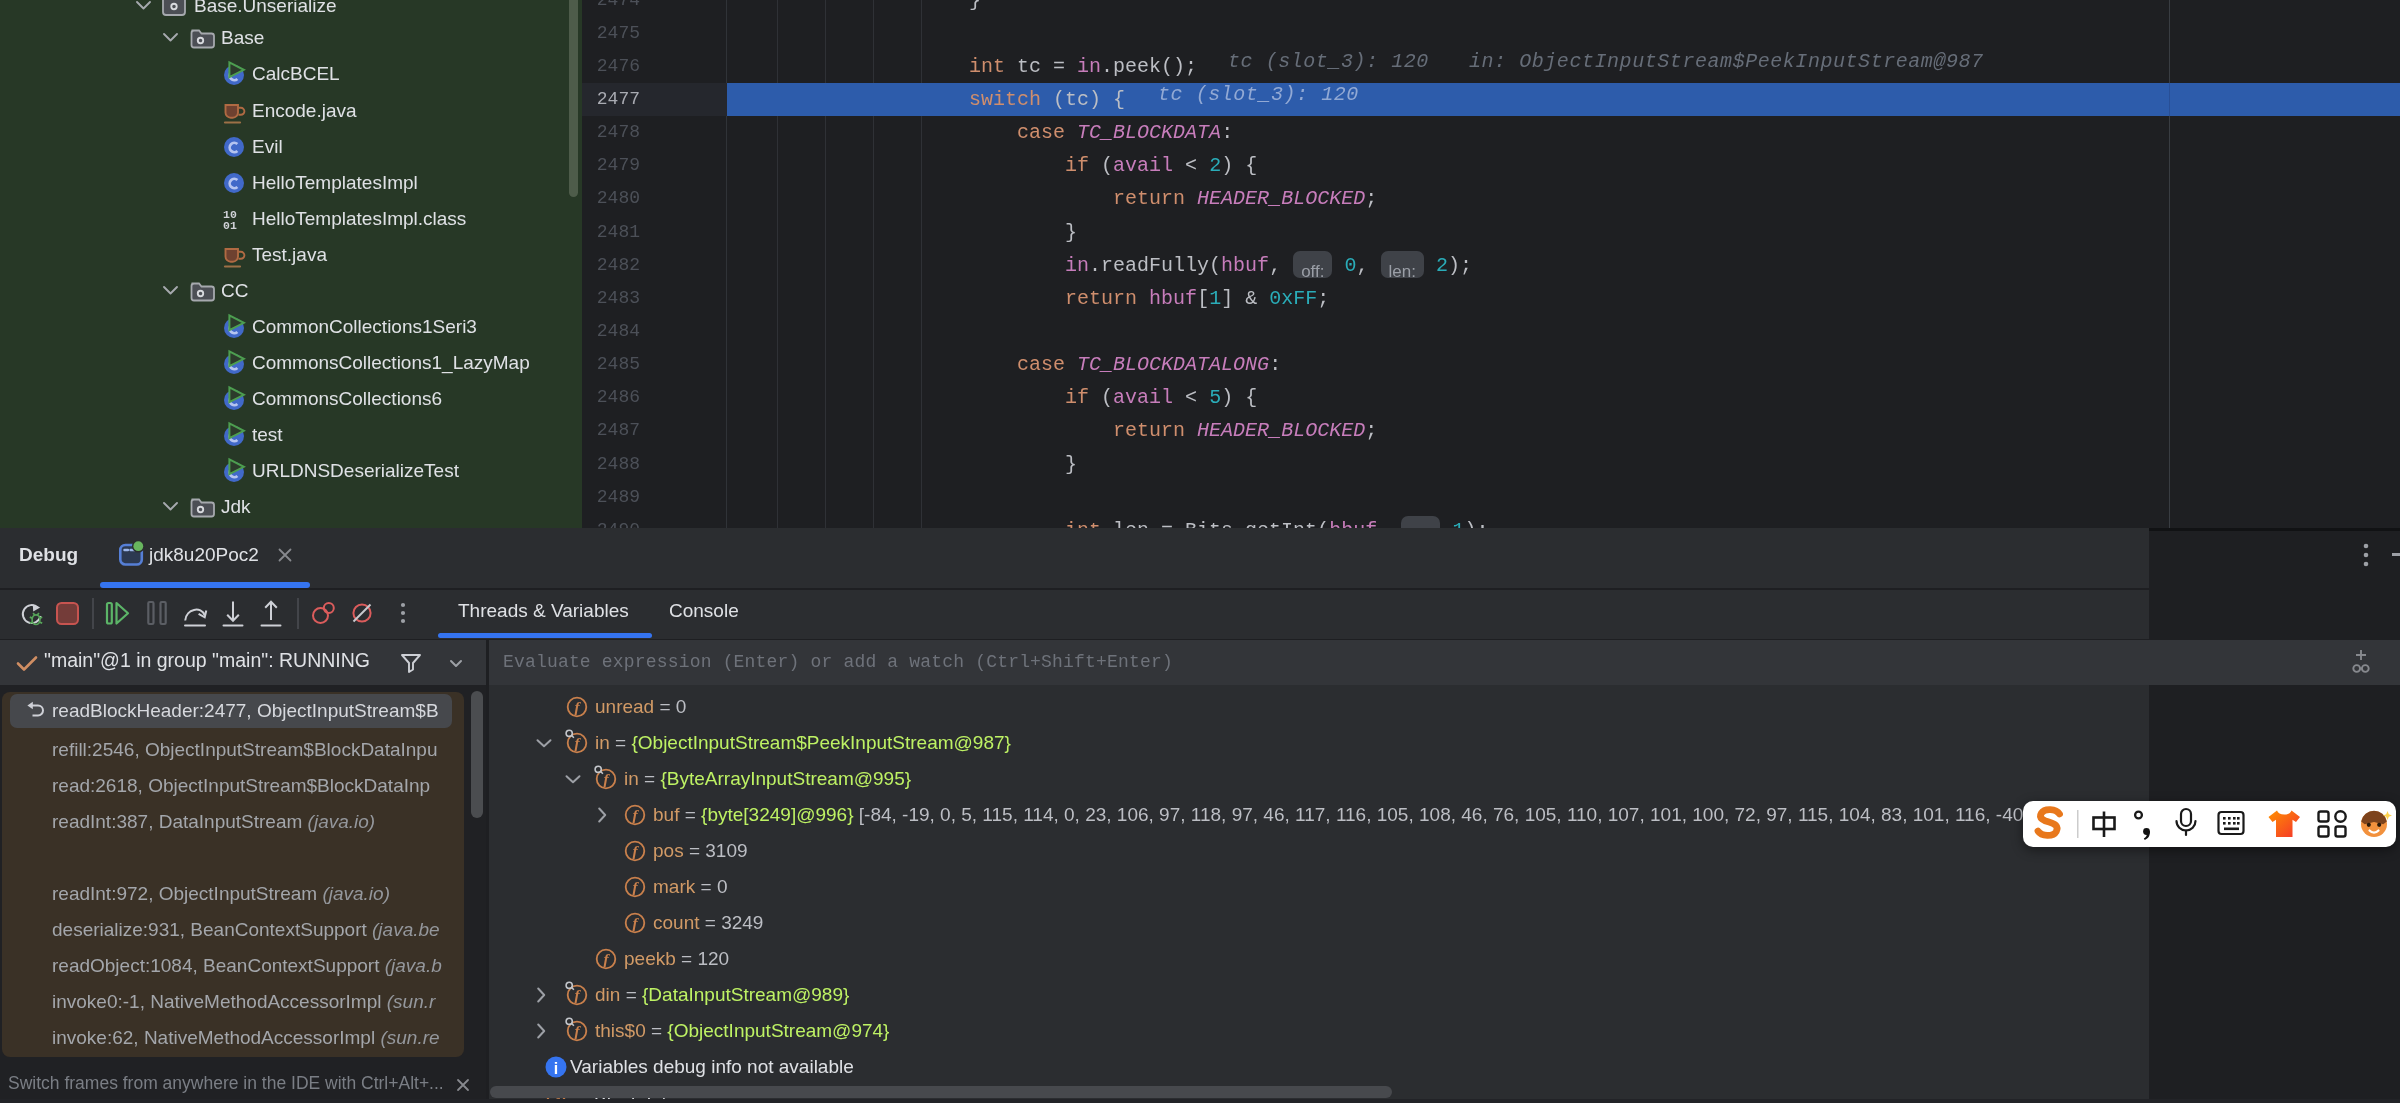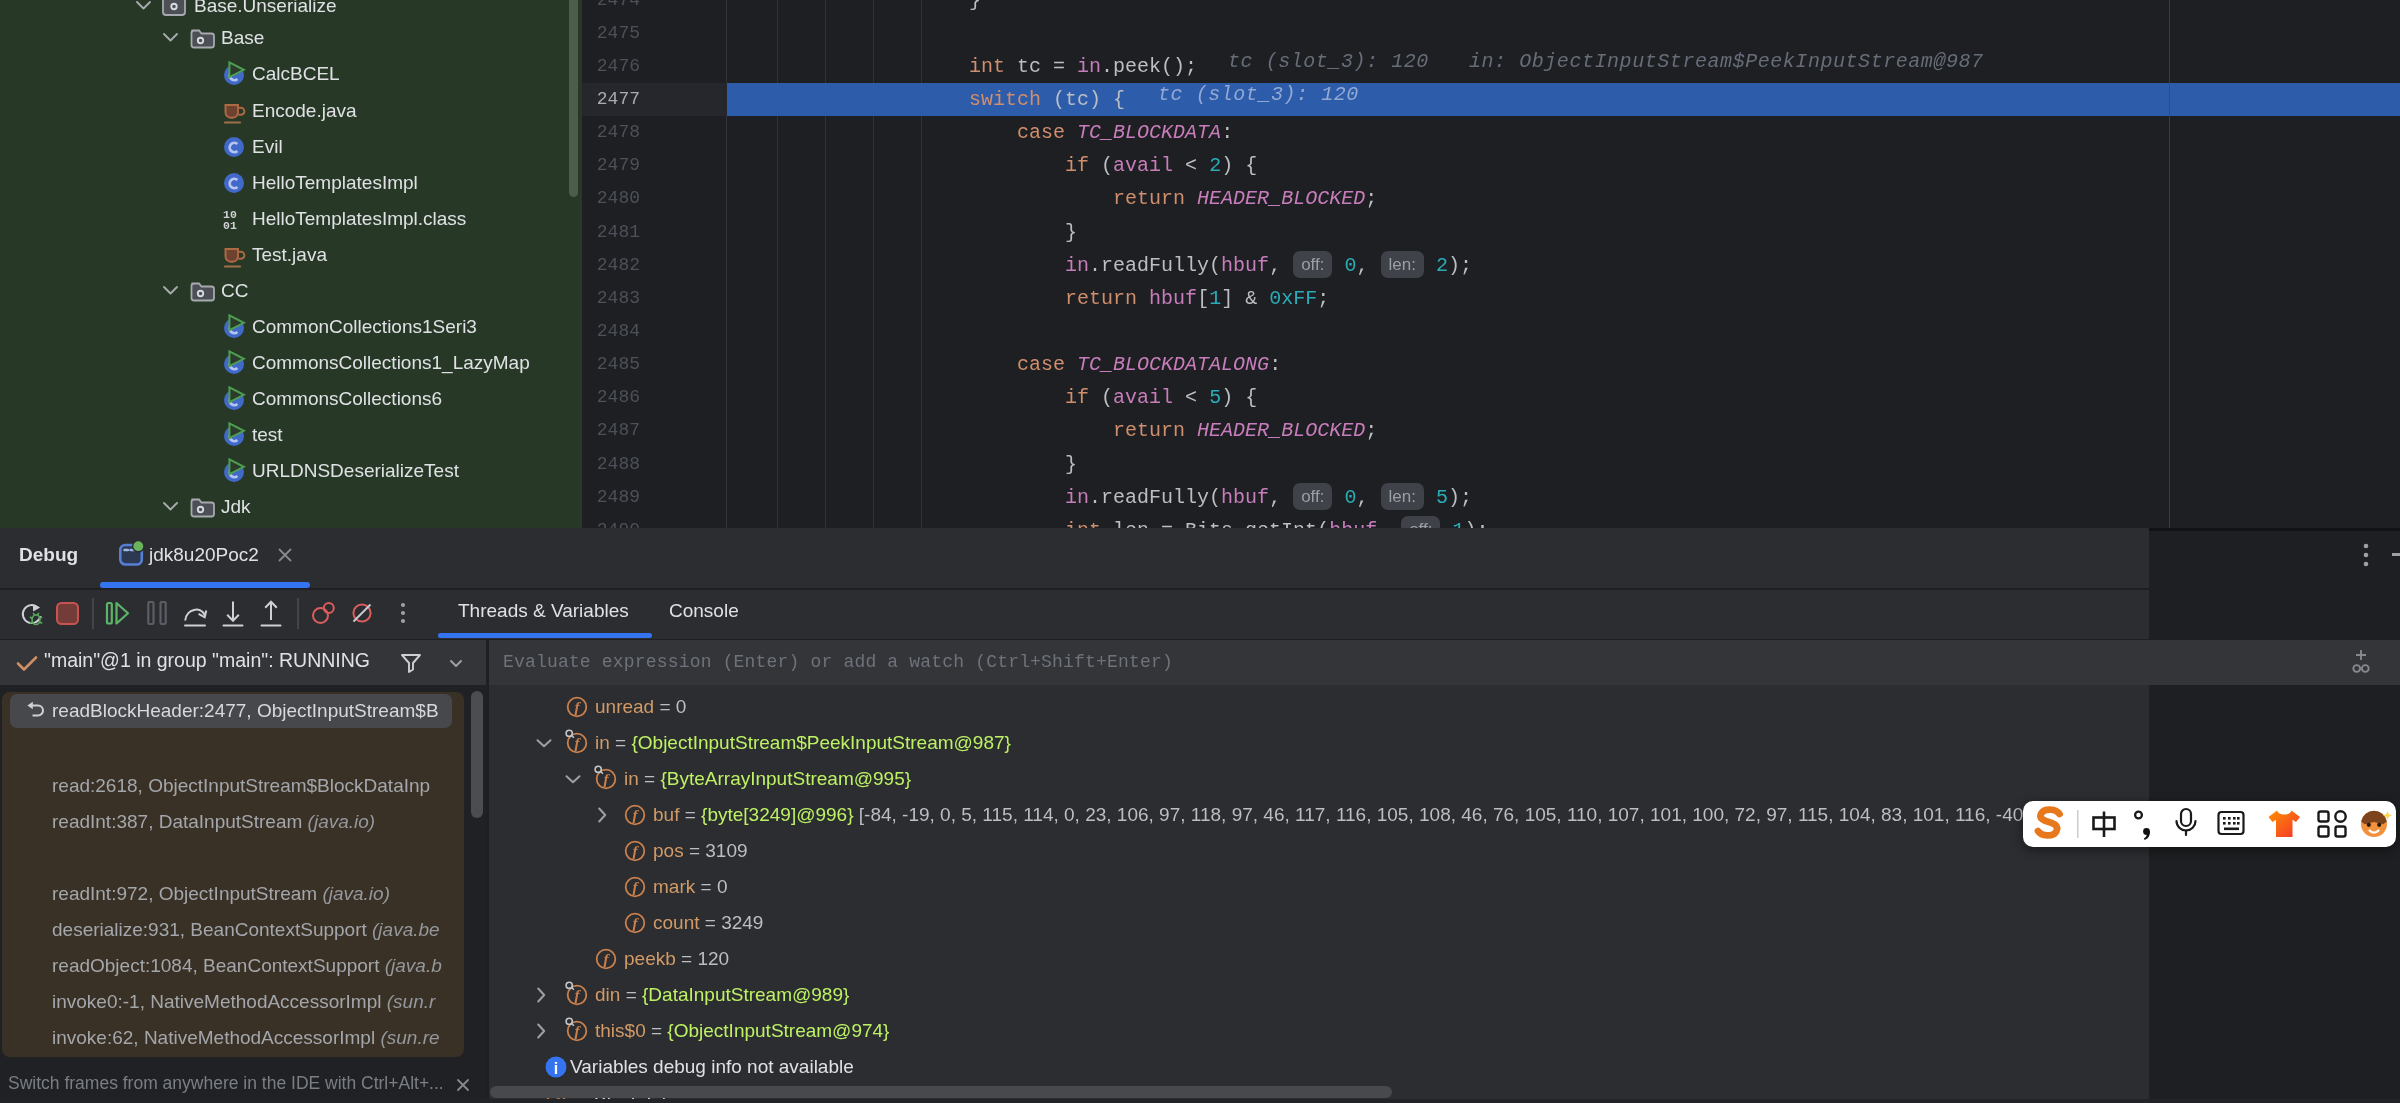--- a/index.html
+++ b/index.html
@@ -20,21 +20,21 @@
     font-family:"Liberation Mono",monospace; font-size:20px; color:#bcbec4; }
   .cline span { letter-spacing:0.001px; }
   .k { color:#cf8e6d;margin-top:37px; }
   .fld { color:#c77dbb; }
   .cst { color:#c77dbb; font-style:italic; }
   .num { color:#2aacb8; }
   .hint { position:absolute; font-family:"Liberation Mono",monospace; font-size:20px;
     font-style:italic; color:#666d78; letter-spacing:0.55px; white-space:pre; }
   .hintb { color:#92a9d4; }
   .cap { display:inline-block; background:#3f4248; border-radius:7px; height:27px; line-height:27px;
-    padding:0 8px; font-family:"Liberation Sans",sans-serif; font-size:17px; color:#9a9ea6;
+    padding:7px 8px; font-family:"Liberation Sans",sans-serif; font-size:17px; color:#9a9ea6;
     vertical-align:middle; margin-top:-3px; }
   .iguide { position:absolute; top:0; width:1px; height:528px; background:#2f3136; }
 
   
   #debug { left:0; top:528px; width:2149px; height:575px; background:#2b2d30; }
   .uit { color:#dfe1e5; font-size:19px; }
 
   
   .frow { position:absolute; left:52px; height:36px; line-height:36px; font-size:19px;
     color:#a3a6ab; white-space:pre; }
@@ -88,21 +88,20 @@
     <div class="cline" style="top:116px;line-height:33px;">                        <span class="k">case</span> <span class="cst">TC_BLOCKDATA</span>:</div>
     <div class="cline" style="top:149px;line-height:33px;">                            <span class="k">if</span> (<span class="fld">avail</span> &lt; <span class="num">2</span>) {</div>
     <div class="cline" style="top:182px;line-height:33px;">                                <span class="k">return</span> <span class="cst">HEADER_BLOCKED</span>;</div>
     <div class="cline" style="top:216px;line-height:33px;">                            }</div>
     <div class="cline" style="top:249px;line-height:33px;">                            <span class="fld">in</span>.readFully(<span class="fld">hbuf</span>, <span class="cap">off:</span> <span class="num">0</span>, <span class="cap">len:</span> <span class="num">2</span>);</div>
     <div class="cline" style="top:282px;line-height:33px;">                            <span class="k">return</span> <span class="fld">hbuf</span>[<span class="num">1</span>] &amp; <span class="num">0xFF</span>;</div>
     <div class="cline" style="top:348px;line-height:33px;">                        <span class="k">case</span> <span class="cst">TC_BLOCKDATALONG</span>:</div>
     <div class="cline" style="top:381px;line-height:33px;">                            <span class="k">if</span> (<span class="fld">avail</span> &lt; <span class="num">5</span>) {</div>
     <div class="cline" style="top:414px;line-height:33px;">                                <span class="k">return</span> <span class="cst">HEADER_BLOCKED</span>;</div>
     <div class="cline" style="top:448px;line-height:33px;">                            }</div>
-    <div class="cline" style="top:481px;line-height:33px;">                            <span class="fld">in</span>.readFully(<span class="fld">hbuf</span>, <span class="cap">off:</span> <span class="num">0</span>, <span class="cap">len:</span> <span class="num">5</span>);</div>
     <div class="cline" style="top:514px;line-height:33px;">                            <span class="k">int</span> len = Bits.getInt(<span class="fld">hbuf</span>, <span class="cap">off:</span> <span class="num">1</span>);</div>
 
     <div class="hint" style="left:646px;top:45px;line-height:33px;">tc (slot_3): 120</div>
     <div class="hint" style="left:887px;top:45px;line-height:33px;">in: ObjectInputStream$PeekInputStream@987</div>
     <div class="hint hintb" style="left:576px;top:78px;line-height:33px;">tc (slot_3): 120</div>
   </div>
 
   <div class="abs" id="proj">
     <svg width="582" height="528" viewBox="0 0 582 528">
       <defs>
@@ -292,20 +291,21 @@
 
     <div class="abs" style="left:0;top:157px;width:486px;height:418px;background:#202124;"></div>
     <div class="abs" style="left:2px;top:164px;width:462px;height:365px;border-radius:8px;background:#3a3126;"></div>
     <div class="abs" style="left:10px;top:166px;width:442px;height:34px;border-radius:7px;background:#46484c;"></div>
     <svg class="abs" style="left:24px;top:172px;" width="24" height="24" viewBox="0 0 24 24">
       <path d="M7.5 5.5 H14 a5 5 0 0 1 0 10 H8.5" stroke="#ced0d6" stroke-width="2" fill="none"></path>
       <path d="M8.8 1.8 L3.4 5.5 l5.4 3.7 z" fill="#ced0d6"></path>
     </svg>
     <div class="abs" style="left:0;top:157px;width:452px;height:418px;overflow:hidden;">
       <div class="frow" style="top:8px;color:#d6d8dd;">readBlockHeader:2477, ObjectInputStream$B</div>
+      <div class="frow" style="top:46.5px;">refill:2546, ObjectInputStream$BlockDataInpu</div>
       <div class="frow" style="top:82.5px;">read:2618, ObjectInputStream$BlockDataInp</div>
       <div class="frow" style="top:118.5px;">readInt:387, DataInputStream <span class="floc">(java.io)</span></div>
       <div class="frow" style="top:191px;">readInt:972, ObjectInputStream <span class="floc">(java.io)</span></div>
       <div class="frow" style="top:227px;">deserialize:931, BeanContextSupport <span class="floc">(java.be</span></div>
       <div class="frow" style="top:263px;">readObject:1084, BeanContextSupport <span class="floc">(java.b</span></div>
       <div class="frow" style="top:299px;">invoke0:-1, NativeMethodAccessorImpl <span class="floc">(sun.r</span></div>
       <div class="frow" style="top:335px;">invoke:62, NativeMethodAccessorImpl <span class="floc">(sun.re</span></div>
     </div>
     <div class="abs" style="left:471px;top:163px;width:12px;height:127px;border-radius:6px;background:#4b4d50;"></div>
     <div class="abs" style="left:8px;top:545px;font-size:17.5px;color:#7a7e85;">Switch frames from anywhere in the IDE with Ctrl+Alt+...</div>

